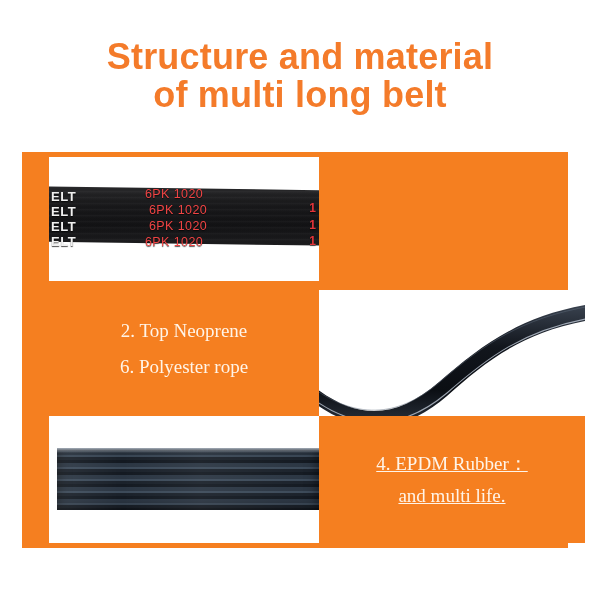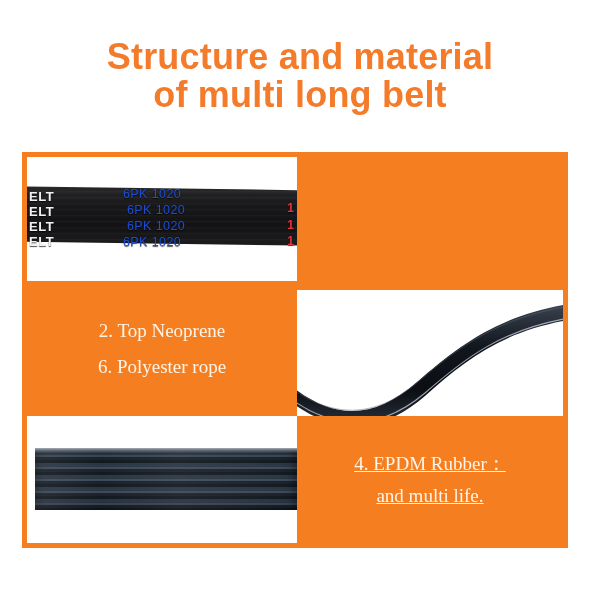--- a/index.html
+++ b/index.html
@@ -36,20 +36,21 @@
   
   .grid-frame {
     position: absolute;
     left: 22px;
     top: 152px;
     width: 546px;
     height: 396px;
     background: #F57F20;
     box-sizing: border-box;
     border: 5px solid #F57F20;
+    padding-left: 22px;
   }
   .grid-inner {
     position: relative;
     width: 100%;
     height: 100%;
     background: #F57F20;
   }
 
   .cell {
     position: absolute;
@@ -121,21 +122,21 @@
   .belt-codes {
     position: absolute;
     left: 0;
     top: 28px;
     width: 100%;
     height: 66px;
     pointer-events: none;
   }
   .code-row {
     position: absolute;
-    color: #1d4ed8;
+    color: #ef4444;
     font-family: "Liberation Sans", sans-serif;
     font-size: 12.5px;
     letter-spacing: 0.4px;
     white-space: nowrap;
     text-shadow: 0 1px 1px rgba(0,0,0,.7);
   }
   .code-elt {
     position: absolute;
     left: 2px;
     color: #f0f0f0;

